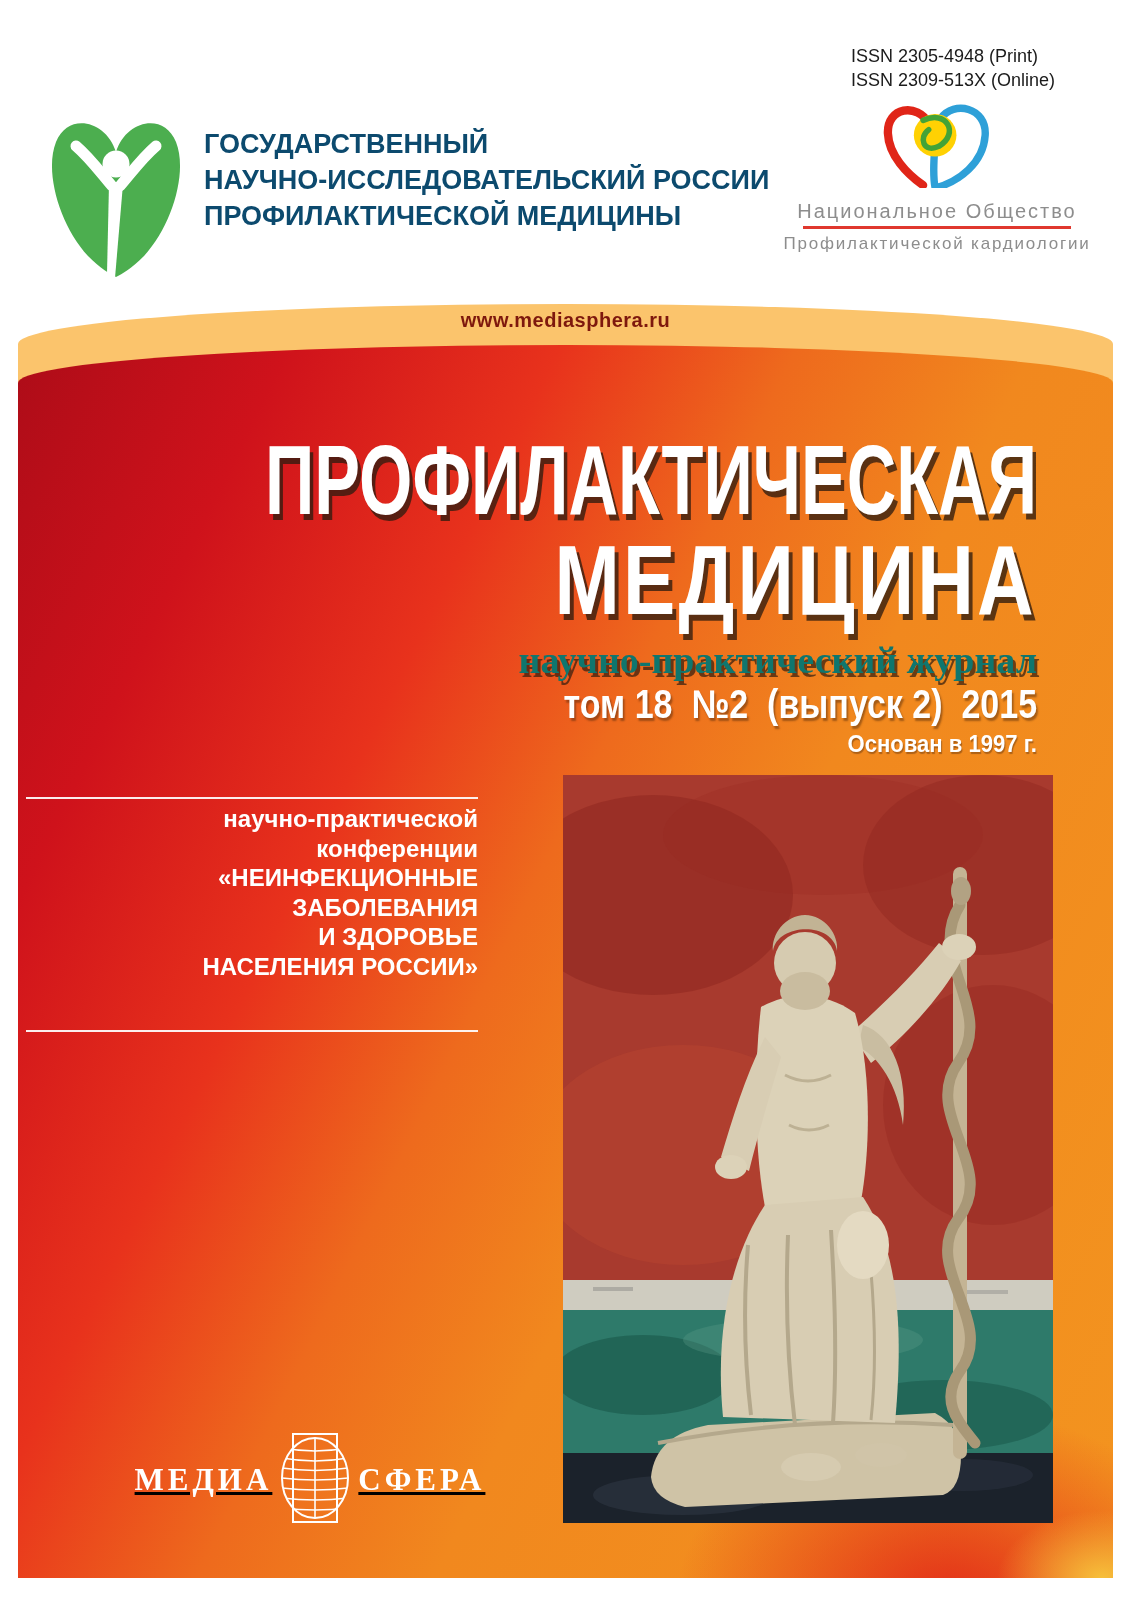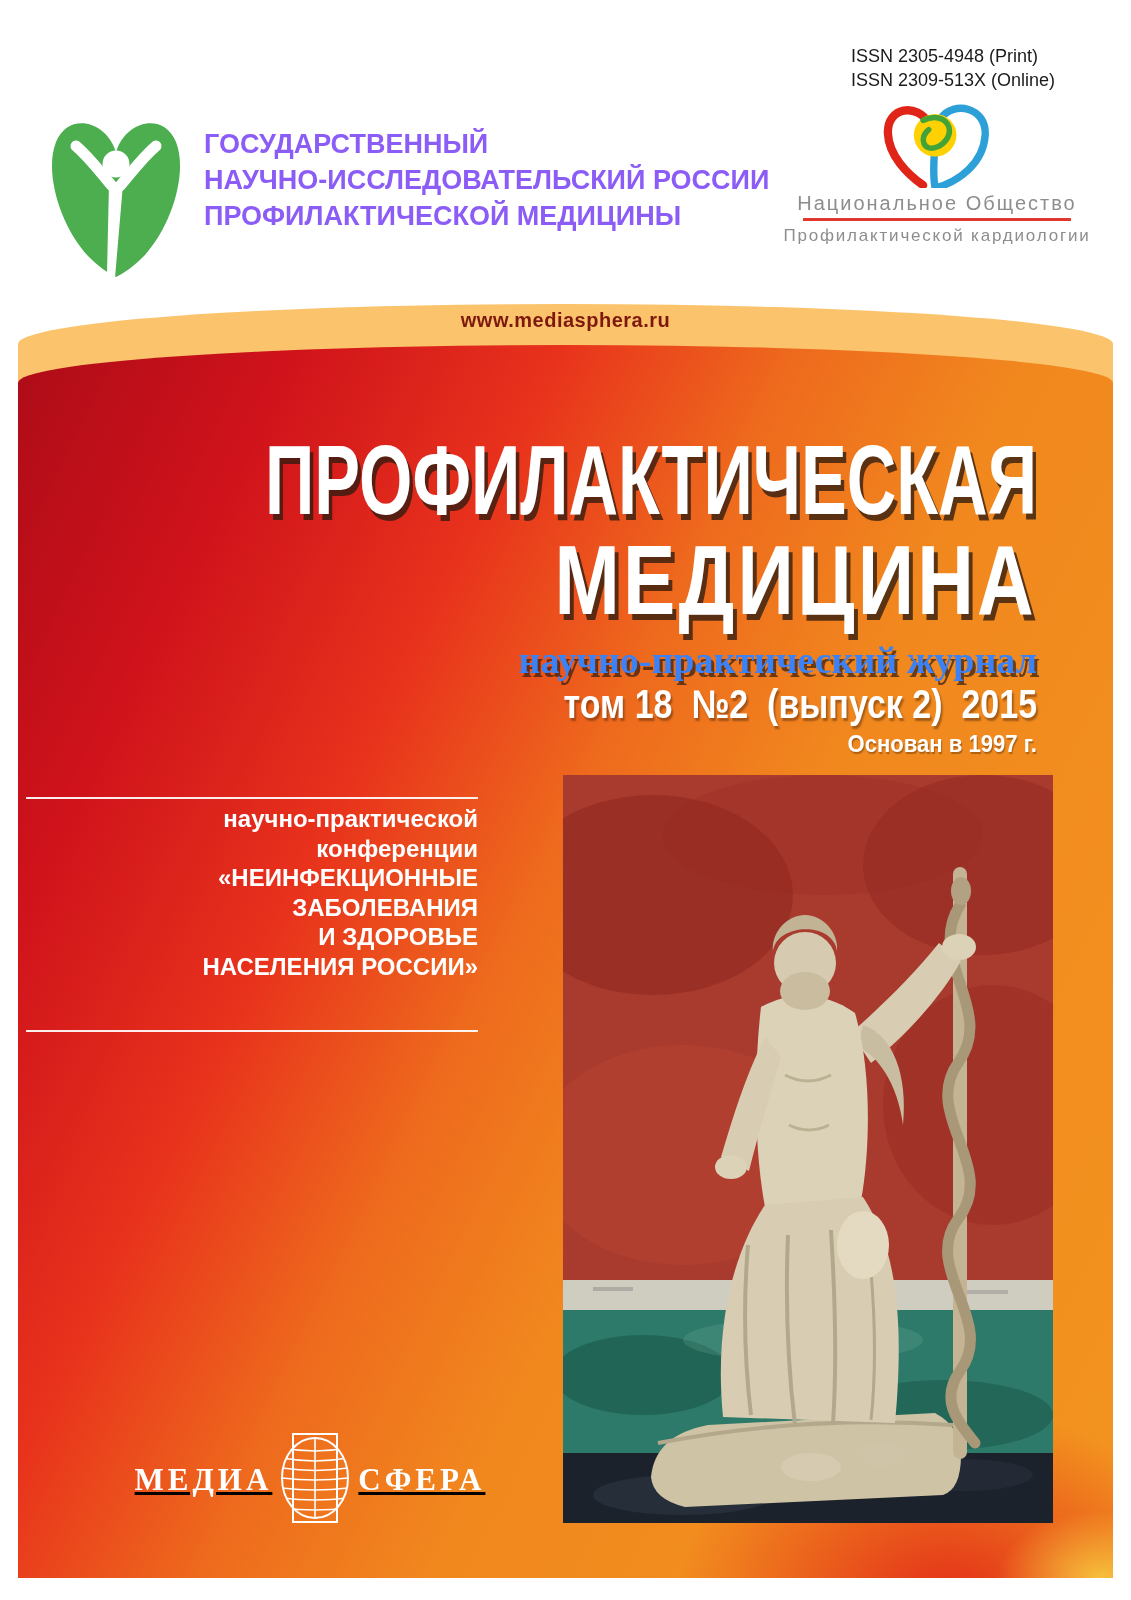--- a/index.html
+++ b/index.html
@@ -3,23 +3,23 @@
 <meta charset="utf-8">
 <style>
   html,body{margin:0;padding:0;background:#ffffff;}
   #cover{
     position:relative;width:1131px;height:1600px;overflow:hidden;
     background:#ffffff;font-family:"Liberation Sans",sans-serif;border-radius:29px;
   }
   
   .issn{position:absolute;left:851px;top:44px;font-size:18px;line-height:24px;color:#1b1b1b;}
   .center-logo-group{position:absolute;left:46px;top:108px;display:flex;align-items:flex-start;}
-  .center-name{margin-left:18px;padding-top:18px;font-weight:bold;font-size:27px;line-height:36px;color:#8b5cf6;}
+  .center-name{margin-left:18px;padding-top:18px;font-weight:bold;font-size:27px;line-height:36px;color:#0c4a6e;}
   .society-group{position:absolute;left:772px;top:100px;width:330px;display:flex;flex-direction:column;align-items:center;}
-  .society-line1{font-size:20px;letter-spacing:2px;color:#8d8d8d;margin-top:0;white-space:nowrap;}
+  .society-line1{font-size:20px;letter-spacing:2px;color:#8d8d8d;margin-top:8px;white-space:nowrap;}
   .society-underline{width:268px;height:3px;background:#e0382e;margin-top:3px;}
   .society-line2{font-size:17px;letter-spacing:1.8px;color:#8d8d8d;margin-top:5px;white-space:nowrap;}
   
   .band{
     position:absolute;left:18px;right:18px;top:304px;height:90px;background:#fbc46c;
     border-radius:50% 50% 0 0 / 40px 40px 0 0;
   }
   .website{position:absolute;left:0;right:0;top:309px;text-align:center;
     font-weight:bold;font-size:20px;color:#7e180d;letter-spacing:.5px;}
   .body-grad{
@@ -28,21 +28,21 @@
     background:
       radial-gradient(140px 90px at 99% 100%, rgba(247,196,60,.95) 0%, rgba(247,196,60,0) 75%),
       radial-gradient(420px 300px at 85% 102%, rgba(224,28,24,.85) 0%, rgba(224,28,24,0) 65%),
       linear-gradient(116deg,#ad0c18 0%,#cf121b 16%,#e8321c 32%,#ee6a1d 46%,#f1881e 60%,#f3941f 100%);
   }
   
   .jtitle{position:absolute;right:94px;color:#fff;font-weight:bold;white-space:nowrap;
     text-shadow:5px 6px 0 rgba(48,28,16,.78);}
   .jtitle.l1{top:424px;font-size:98px;transform:scaleX(.70);transform-origin:100% 50%;}
   .jtitle.l2{top:524px;font-size:98px;transform:scaleX(.80);transform-origin:100% 50%;letter-spacing:4px;}
-  .jsub{position:absolute;right:94px;top:638px;color:#3b82f6;font-weight:bold;font-size:38px;
+  .jsub{position:absolute;right:94px;top:638px;color:#0f766e;font-weight:bold;font-size:38px;
     font-family:"Liberation Serif",serif;white-space:nowrap;text-shadow:3px 4px 0 rgba(48,28,16,.7);}
   .jissue{position:absolute;right:94px;top:682px;color:#fff;font-weight:bold;font-size:40px;
     white-space:pre;transform:scaleX(.85);transform-origin:100% 50%;text-shadow:2px 3px 2px rgba(70,35,10,.45);}
   .jfound{position:absolute;right:94px;top:730px;color:#fff;font-weight:bold;font-size:24px;
     white-space:nowrap;transform:scaleX(.92);transform-origin:100% 50%;text-shadow:1px 2px 1px rgba(70,35,10,.4);}
   
   .rule{position:absolute;left:26px;width:452px;height:2px;background:rgba(255,255,255,.92);}
   .rule.top{top:797px;} .rule.bottom{top:1030px;}
   .conf{position:absolute;left:26px;width:452px;top:804px;text-align:right;color:#fff;
     font-weight:bold;font-size:24px;line-height:29.5px;}

